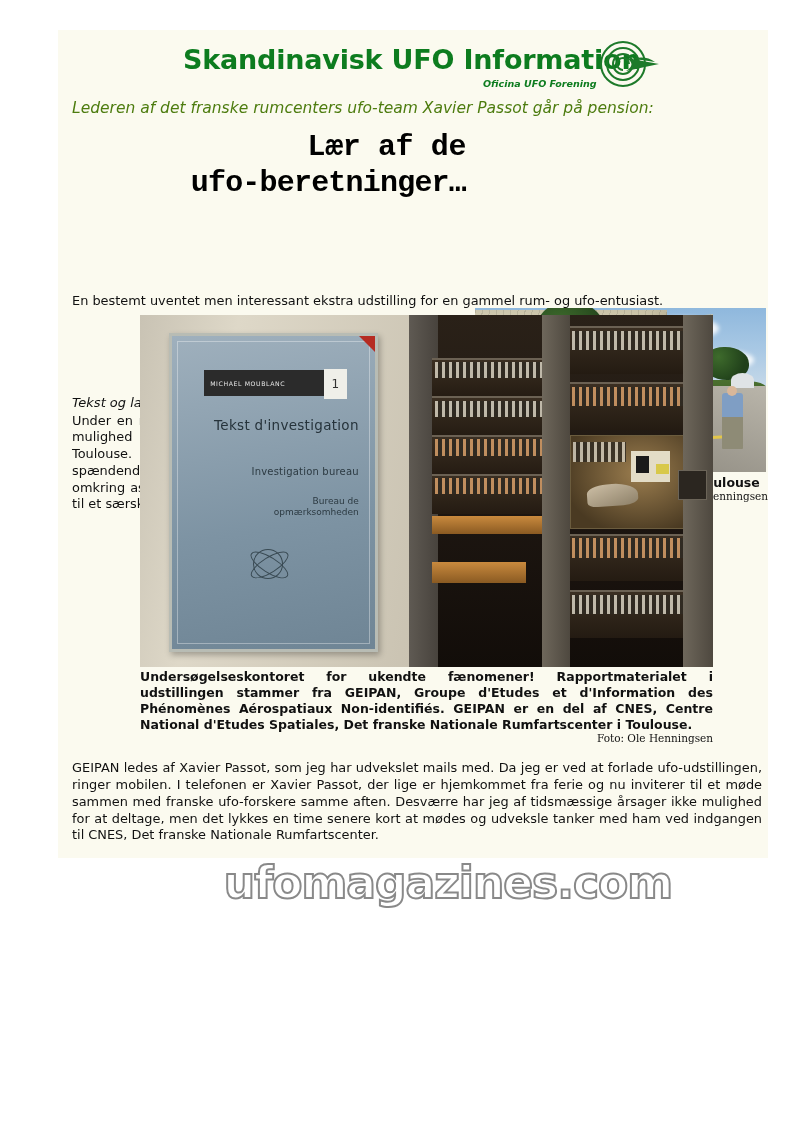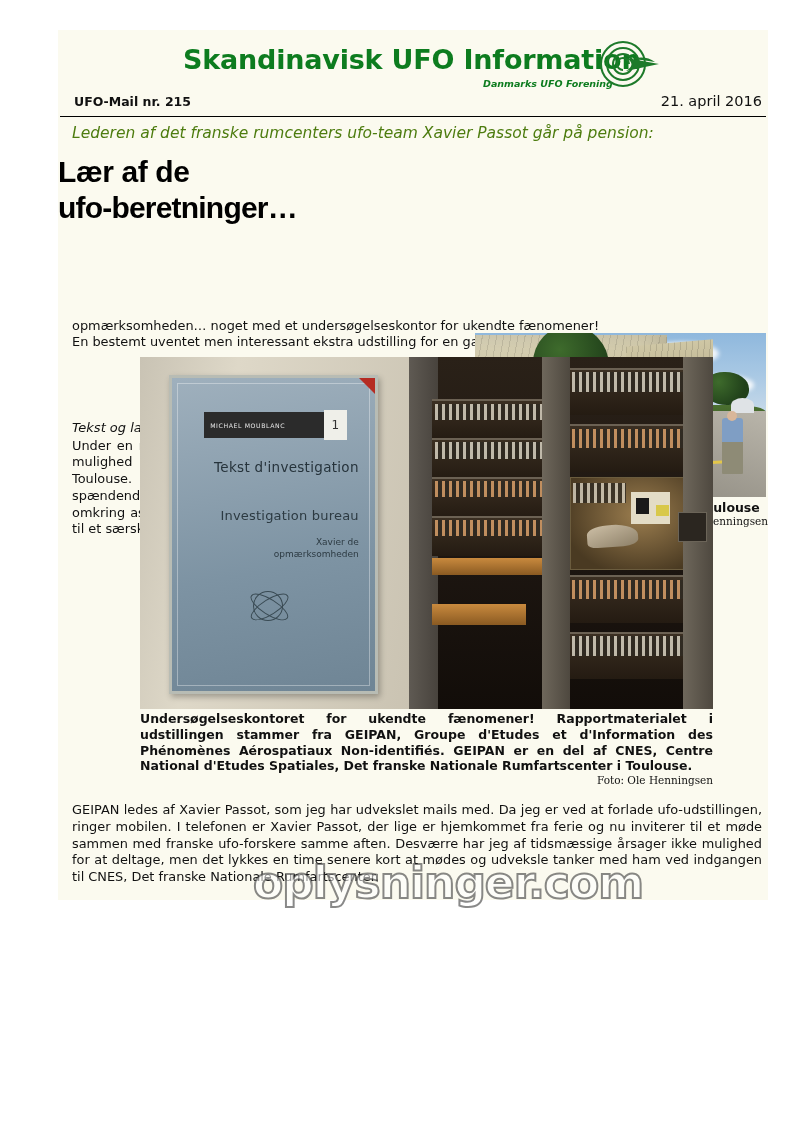--- a/index.html
+++ b/index.html
@@ -103,29 +103,29 @@
   }
 
   
   .hero {
     position: relative;
     margin-top: 4px;
     min-height: 170px;
   }
   .headline {
     position: absolute;
-    left: 0;
+    left: 8px;
     top: 6px;
     width: 400px;
-    text-align: left;
+    text-align: right;
     font-size: 30px;
     font-weight: bold;
     line-height: 1.22;
     color: #000;
-    font-family: Liberation Sans, sans-serif;
+    font-family: Liberation Mono, monospace;
     letter-spacing: -0.4px;
   }
   .headline .l2 { }
   .headline .l3 { letter-spacing: -0.8px; }
 
   .photo-top {
     position: absolute;
     left: 417px;
     top: 185px;
     width: 291px;
@@ -329,21 +329,21 @@
     font-family:"DejaVu Sans",sans-serif;
   }
   .sign-t1{
     position:absolute; left:8%; top:26%; width:84%;
     text-align:right; color:#26333b; font-size:13.5px;
     font-family:"DejaVu Sans",sans-serif; line-height:1.22;
     letter-spacing:.3px;
   }
   .sign-t2{
     position:absolute; left:8%; top:41.5%; width:84%;
-    text-align:right; color:#2c3a42; font-size:13px;
+    text-align:right; color:#2c3a42; font-size:10px;
     font-family:"DejaVu Sans",sans-serif; letter-spacing:.2px;
   }
   .sign-t3{
     position:absolute; left:8%; top:51%; width:84%;
     text-align:right; color:#2c3a42; font-size:9px;
     font-family:"DejaVu Sans",sans-serif; line-height:1.3;
   }
   .sign-atom{
     position:absolute; left:40%; top:68%; width:14%; height:9%;
     border:1.4px solid #394a53; border-radius:50%;
@@ -447,39 +447,35 @@
   .sheet-pad-bottom { height: 14px; }
 </style>
 </head>
 <body>
 
 <div class="page">
   <div class="sheet">
 
     <div class="masthead">
       <div class="masthead-title">Skandinavisk UFO Information</div>
-      <div class="masthead-sub">Danmarks UFO Forening</div>
+      <div class="masthead-sub">Oficina UFO Forening</div>
       <div class="logo">
         <svg viewBox="0 0 72 52" width="72" height="52" aria-hidden="true">
           <g fill="none" stroke="#1d7a2a" stroke-width="2">
             <circle cx="30" cy="26" r="22"></circle>
             <circle cx="30" cy="26" r="16"></circle>
             <circle cx="30" cy="26" r="10"></circle>
             <path d="M36 26a6 6 0 1 0-6 6"></path>
           </g>
           <path d="M33 20 L66 26 L33 33 Q44 26 33 20 Z" fill="#1d7a2a"></path>
           <path d="M40 21 Q52 17 62 24 Q50 22 40 21 Z" fill="#1d7a2a"></path>
         </svg>
       </div>
     </div>
 
-    <div class="dateline">
-      <div class="dateline-left">UFO-Mail nr. 215</div>
-      <div class="dateline-right">21. april 2016</div>
-    </div>
 
     <div class="kicker">Lederen af det franske rumcenters ufo-team Xavier Passot går på pension:</div>
 
     <div class="hero">
 
       <div class="headline">
         <div class="l1">Lær af de</div>
         <div class="l3">ufo-beretninger…</div>
       </div>
 
@@ -518,39 +514,38 @@
       <div class="intro">
         <div class="byline">
           <span>Tekst og layout</span>
           <span class="name">Ole Henningsen</span>
         </div>
         <div>Under en rejse i det sydlige Frankrig i 2012 bød der sig en mulighed for at besøge „rumbyen“ Cité de l'Espace i Toulouse. Efter gennemgang af besøgsområdets store og spændende udstillinger med utroligt mange oplysninger omkring astronomi og rumfart ses pludselig et par skilte ind til et særskilt rum, der specielt fanger</div>
       </div>
     </div>
 
     <div class="intro-wide">
-      <div>opmærksomheden… noget med et undersøgelseskontor for ukendte fænomener!</div>
       <div>En bestemt uventet men interessant ekstra udstilling for en gammel rum- og ufo-entusiast.</div>
     </div>
 
     <div class="photo-main-wrap">
       <div class="photo-main">
 
         <div class="room-wallL"></div>
         <div class="sign-frame">
           <div class="sign-inner"></div>
           <div class="sign-corner"></div>
           <div class="sign-namebar">
             <div class="sign-name">MICHAEL MOUBLANC</div>
           </div>
           <div class="sign-num">1</div>
           <div class="sign-t1">Tekst d'investigation</div>
           <div class="sign-t2">Investigation bureau</div>
           <div class="sign-t3">
-            <div>Xavier de</div>
+            <div>Bureau de</div>
             <div>opmærksomheden</div>
           </div>
           <div class="sign-atom"></div>
         </div>
         <div class="doorjamb"></div>
 
         <div class="archive">
 
           <div class="shelf-block" style="left:-2%;top:12%;width:48%;height:11%;">
               <div class="binders"></div>
@@ -594,20 +589,20 @@
         </div>
       </div>
     </div>
 
     <div class="photo-main-cap">
       <div class="cap-bold">Undersøgelseskontoret for ukendte fænomener! Rapportmaterialet i udstillingen stammer fra GEIPAN, Groupe d'Etudes et d'Information des Phénomènes Aérospatiaux Non-identifiés. GEIPAN er en del af CNES, Centre National d'Etudes Spatiales, Det franske Nationale Rumfartscenter i Toulouse.</div>
       <div class="cap-credit">Foto: Ole Henningsen</div>
     </div>
 
     <div class="watermark">
-      <span>oplysninger.com</span>
+      <span>ufomagazines.com</span>
     </div>
 
     <div class="closing">GEIPAN ledes af Xavier Passot, som jeg har udvekslet mails med. Da jeg er ved at forlade ufo-udstillingen, ringer mobilen. I telefonen er Xavier Passot, der lige er hjemkommet fra ferie og nu inviterer til et møde sammen med franske ufo-forskere samme aften. Desværre har jeg af tidsmæssige årsager ikke mulighed for at deltage, men det lykkes en time senere kort at mødes og udveksle tanker med ham ved indgangen til CNES, Det franske Nationale Rumfartscenter.</div>
 
     <div class="sheet-pad-bottom"></div>
   </div>
 </div>
 
 </body></html>

